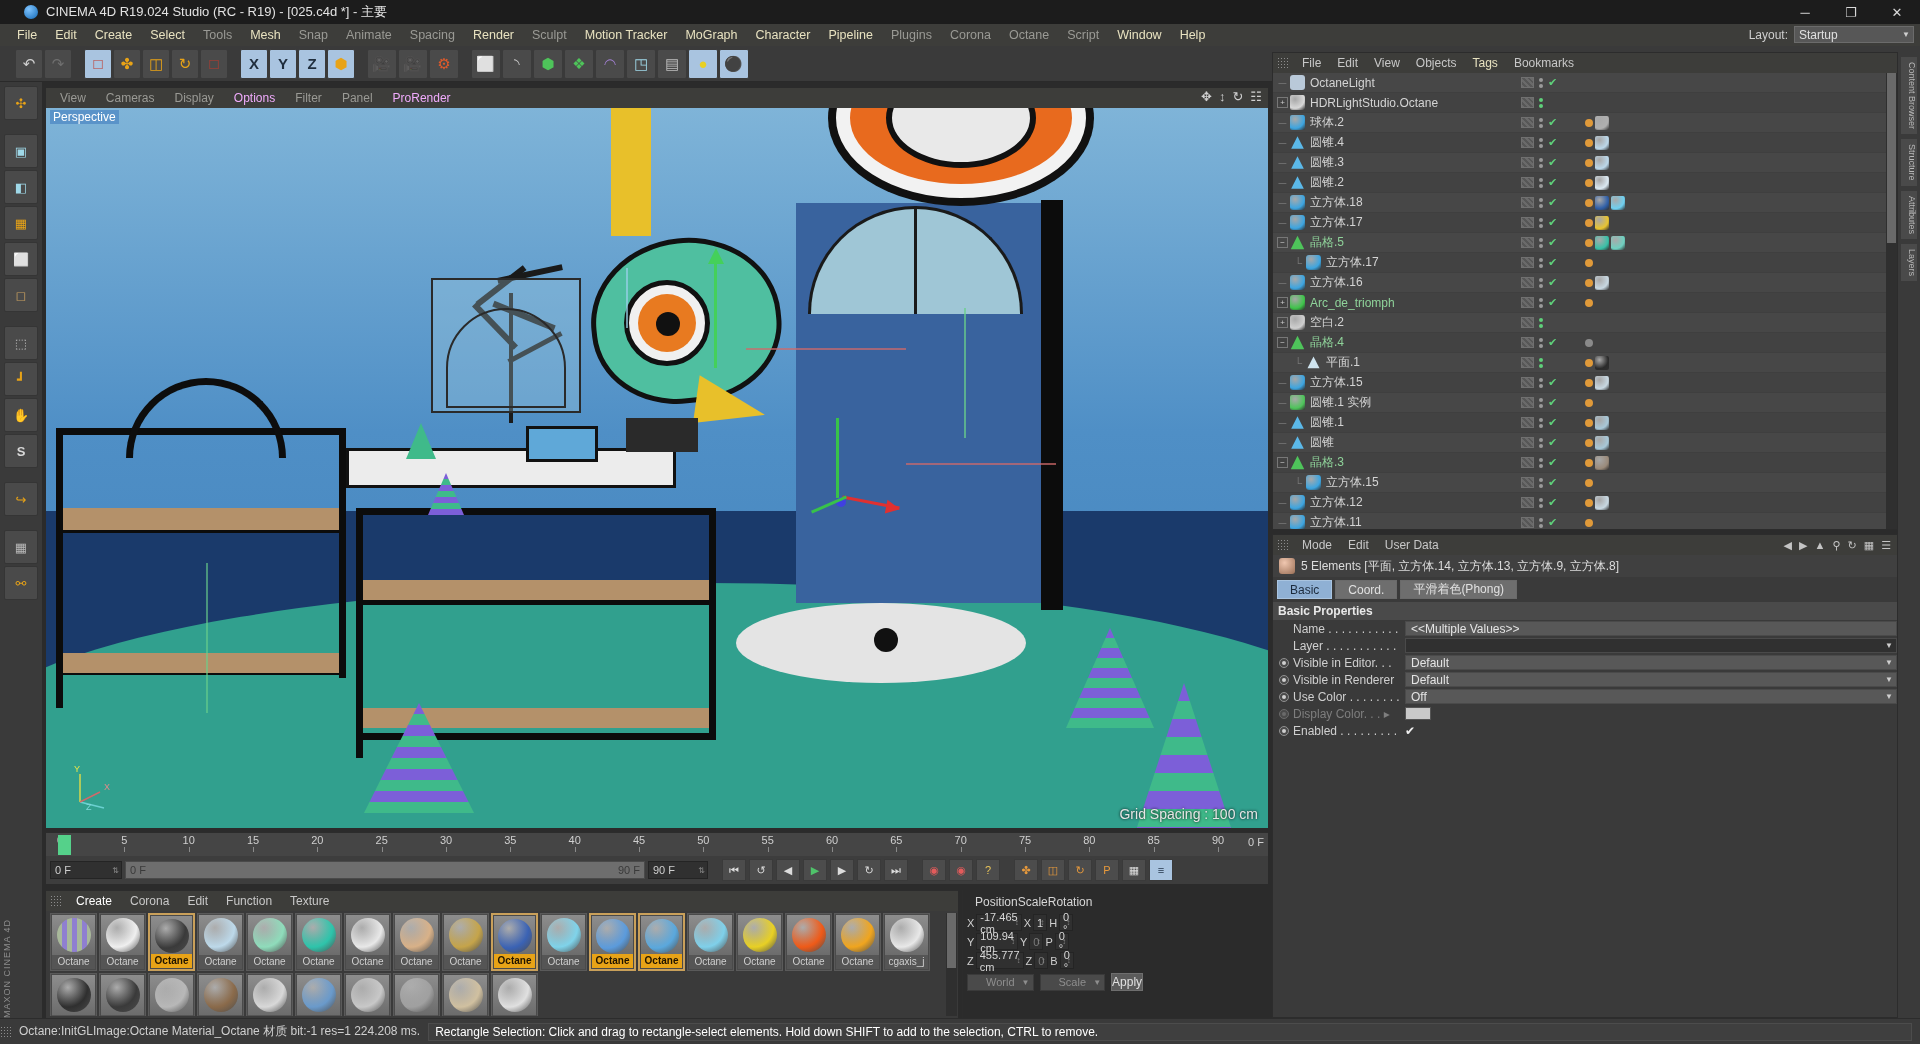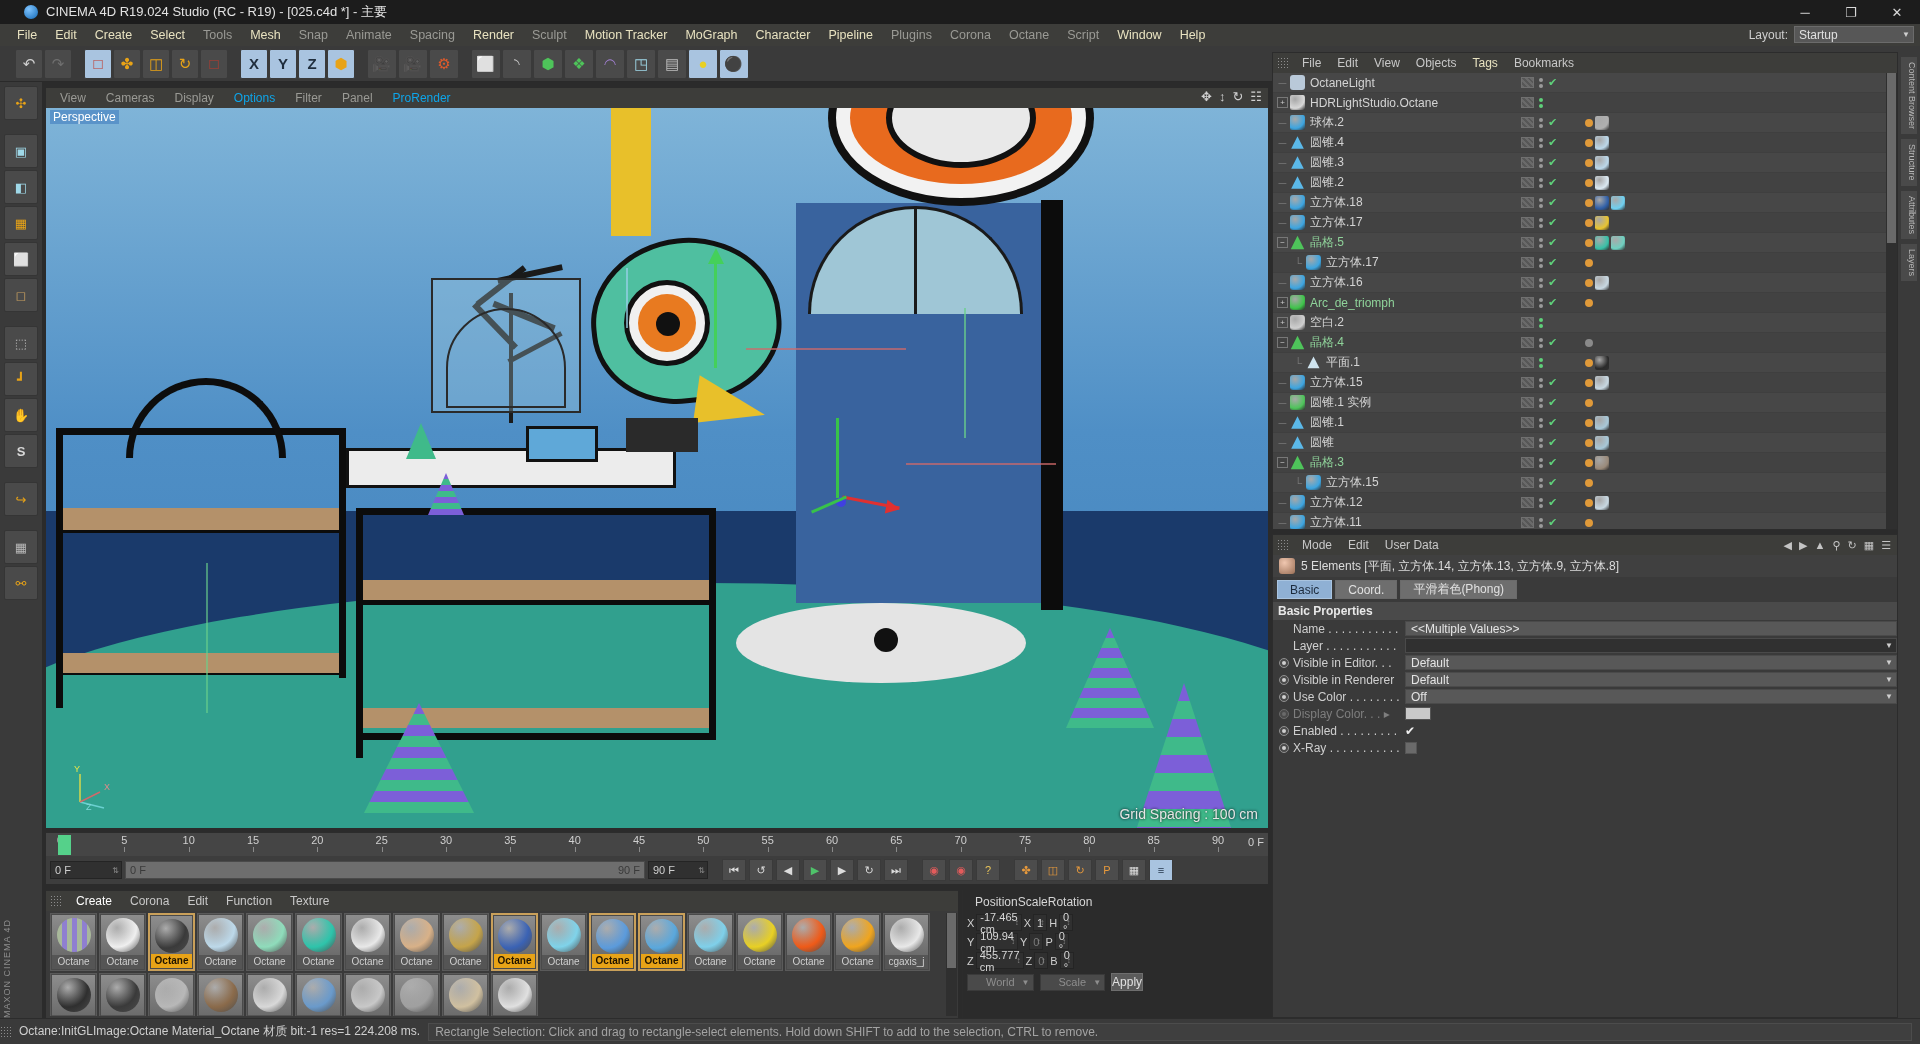--- a/index.html
+++ b/index.html
@@ -48,21 +48,21 @@
   #leftcol .lgap { height:10px; }
   #maxon { position:absolute; left:2px; bottom:26px; width:38px; color:#8e8e8e;
     font-size:9px; writing-mode:vertical-rl; transform:rotate(180deg); letter-spacing:1px;
     text-align:center; }
 
   
   #vpwrap { position:absolute; left:46px; top:88px; width:1222px; height:740px; background:#2e2e2e;}
   #vpmenu { height:20px; background:#3d3d3a; display:flex; align-items:center; padding-left:4px;}
   #vpmenu .mi { padding:0 10px; font-size:12px; }
   #vpmenu .mi.dim { color:#9a9a95; }
-  #vpmenu .mi.hl { color:#0ea5e9; }
+  #vpmenu .mi.hl { color:#f0abfc; }
   #vpicons { position:absolute; right:6px; top:1px; display:flex; gap:7px; align-items:center;}
   #vpicons span { font-size:13px; color:#d0d0d0; }
 
   #viewport { position:absolute; left:0; top:20px; right:0; bottom:0; overflow:hidden;
     background:#4d8fc4; }
   #vplabel { position:absolute; left:4px; top:2px; font-size:12px; color:#fff;
     background:#5a93c9; padding:0 3px; z-index:30; }
   #gridspacing { position:absolute; right:10px; bottom:6px; font-size:14px; color:#e6e6e6;
     z-index:30; text-shadow:0 0 3px #000; }
   #axiscorner { position:absolute; left:24px; bottom:16px; width:50px; height:50px; z-index:30;}
@@ -222,21 +222,21 @@
   #rtabs .rt { width:18px; background:#4a4a4a; border:1px solid #3a3a3a; color:#b8b8b8;
     font-size:9px; writing-mode:vertical-rl; text-align:center; padding:5px 0; }
 
   
   #statusbar { position:absolute; left:0; right:0; bottom:0; height:26px; background:#3a3a3a;
     border-top:1px solid #2c2c2c; display:flex; align-items:center; gap:8px; padding-left:0;}
   #statusbar .grip { width:11px; height:11px;
     background-image:radial-gradient(#8d8d8d 40%, transparent 41%); background-size:3px 3px; }
   #statusbar .st { font-size:12px; color:#cfcfcf; white-space:nowrap; }
   #statusbar .hint { flex:1 1 auto; height:18px; background:#3f3f3f; border:1px solid #4c4c4c;
-    display:flex; align-items:center; padding:0 6px; font-size:12px; color:#a3a3a3; margin-right:8px;}
+    display:flex; align-items:center; padding:0 6px; font-size:12px; color:#ffffff; margin-right:8px;}
 </style>
 </head>
 <body>
 
 <div id="titlebar">
   <div class="tb-ico"></div>
   <div class="tb-text">CINEMA 4D R19.024 Studio (RC - R19) - [025.c4d *] - 主要</div>
   <div class="tb-spacer"></div>
   <div class="wbtn">─</div>
   <div class="wbtn">❐</div>
@@ -1370,25 +1370,20 @@
       <div class="arow">
         <div class="rad off"></div>
         <div class="alabel dim">Display Color. . . ▸</div>
         <div class="swatch"></div>
       </div>
       <div class="arow">
         <div class="rad"></div>
         <div class="alabel">Enabled . . . . . . . . .</div>
         <div class="acheck">✔</div>
       </div>
-      <div class="arow">
-        <div class="rad"></div>
-        <div class="alabel">X-Ray . . . . . . . . . . .</div>
-        <div class="abox"></div>
-      </div>
     </div>
 </div>
 
 <div id="rtabs">
     <div class="rt">Content Browser</div>
     <div class="rt">Structure</div>
     <div class="rt">Attributes</div>
     <div class="rt">Layers</div>
   </div>
 

